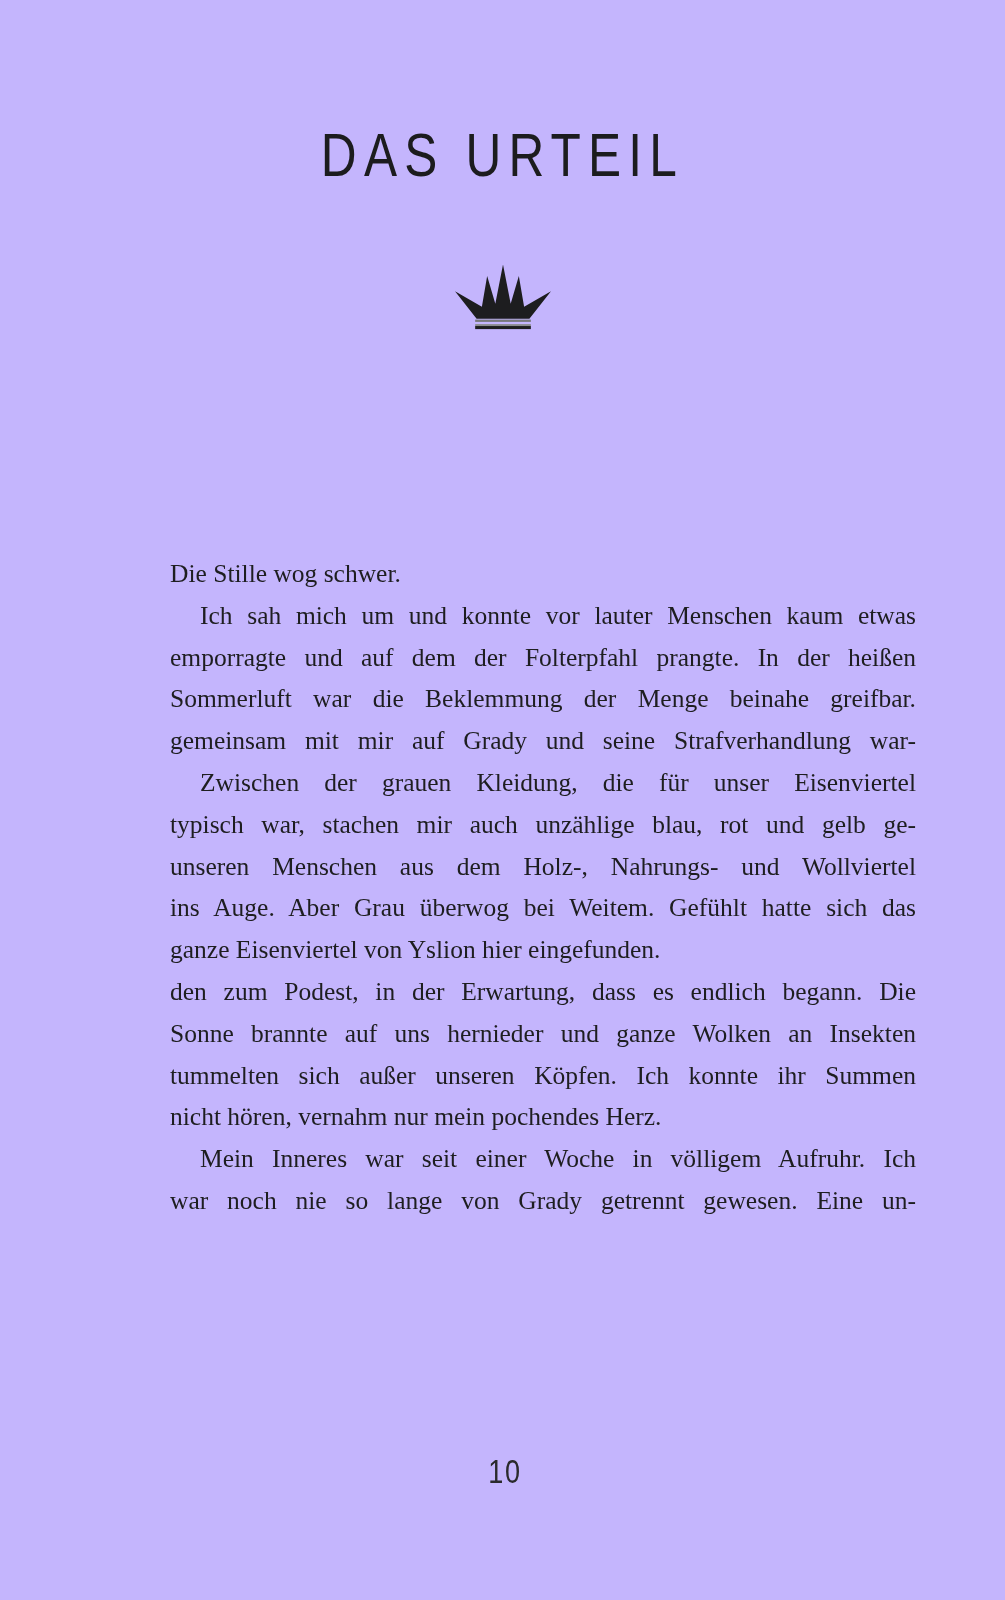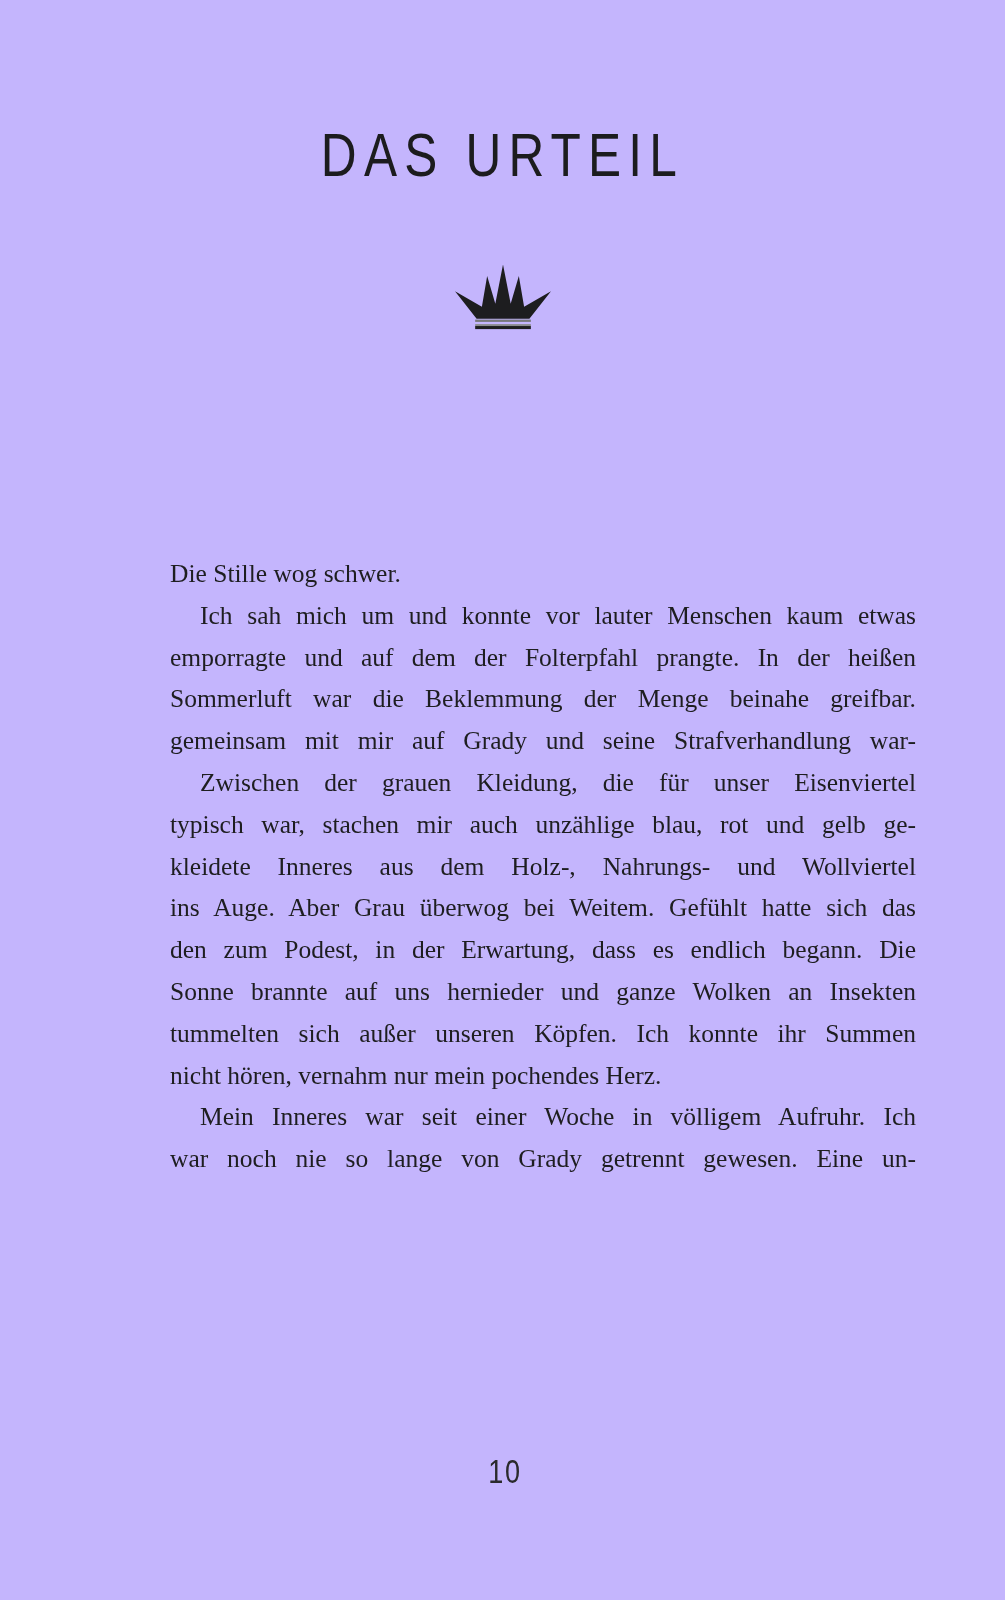--- a/index.html
+++ b/index.html
@@ -112,22 +112,23 @@
 
   <main class="body-text">
 
   <div class="line lastline">Die Stille wog schwer.</div>
       <div class="line indent">Ich sah mich um und konnte vor lauter Menschen kaum etwas</div>
       <div class="line">emporragte und auf dem der Folterpfahl prangte. In der heißen</div>
       <div class="line">Sommerluft war die Beklemmung der Menge beinahe greifbar.</div>
       <div class="line">gemeinsam mit mir auf Grady und seine Strafverhandlung war-</div>
       <div class="line indent">Zwischen der grauen Kleidung, die für unser Eisenviertel</div>
       <div class="line">typisch war, stachen mir auch unzählige blau, rot und gelb ge-</div>
-      <div class="line">kleidete Inneres aus dem Holz-, Nahrungs- und Wollviertel</div>
+      <div class="line">unseren Menschen aus dem Holz-, Nahrungs- und Wollviertel</div>
       <div class="line">ins Auge. Aber Grau überwog bei Weitem. Gefühlt hatte sich das</div>
+      <div class="line lastline">ganze Eisenviertel von Yslion hier eingefunden.</div>
       <div class="line">den zum Podest, in der Erwartung, dass es endlich begann. Die</div>
       <div class="line">Sonne brannte auf uns hernieder und ganze Wolken an Insekten</div>
       <div class="line">tummelten sich außer unseren Köpfen. Ich konnte ihr Summen</div>
       <div class="line lastline">nicht hören, vernahm nur mein pochendes Herz.</div>
       <div class="line indent">Mein Inneres war seit einer Woche in völligem Aufruhr. Ich</div>
       <div class="line">war noch nie so lange von Grady getrennt gewesen. Eine un-</div>
     </main>
 
   <div class="page-number">10</div>
 

